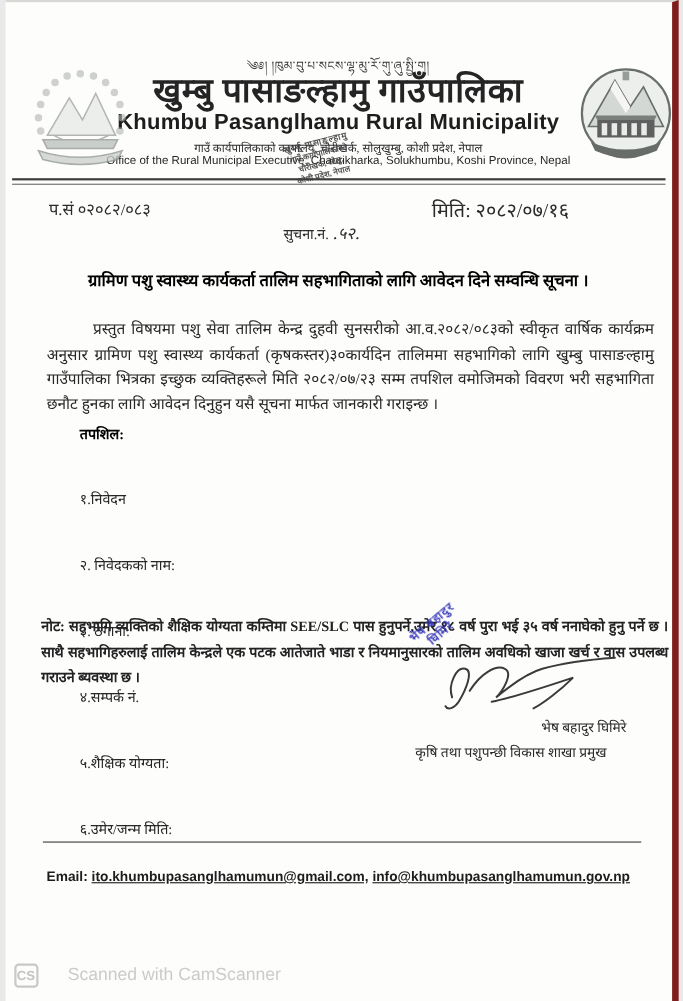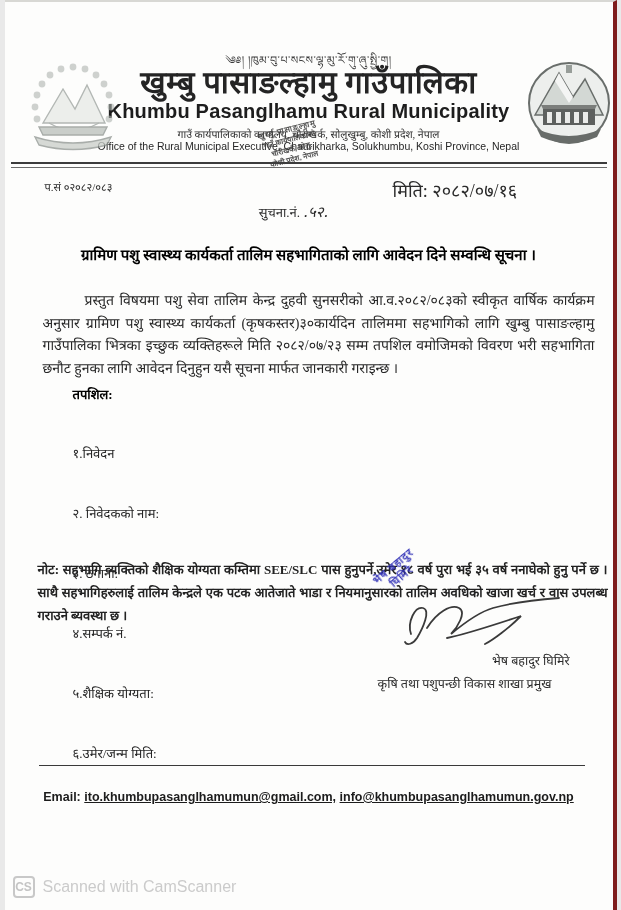--- a/index.html
+++ b/index.html
@@ -1,21 +1,21 @@
 <!DOCTYPE html>
 <html><head>
 <meta charset="utf-8">
 <style>
   * { margin:0; padding:0; box-sizing:border-box; }
   html,body { background:#e9e9e9; }
   body { font-family:"Liberation Serif", serif; }
   #page {
     position:relative; width:612px; height:910px; margin:0 auto;
     background:#fdfdfc; overflow:hidden;
-    border-top:2px solid #d8d8d4; border-right:4px solid #7f1d1d;
+    border-top:2px solid #d8d8d4; border-right:6px solid #7f1d1d;
   }
   .abs { position:absolute; }
   .center { text-align:center; }
   .ink { color:#2b2b2b; }
 
   
   .tibetan { left:0; right:0; top:46px; font-size:11px; color:#3a3a3a; letter-spacing:.5px; }
   .np-title { left:60px; right:60px; top:58px; font-size:31px; font-weight:bold; color:#242424; letter-spacing:.5px; }
   .en-title { left:60px; right:60px; top:98px; font-size:20px; font-weight:bold;
               font-family:"Liberation Sans", sans-serif; color:#1d1d1d; letter-spacing:.2px; }
@@ -31,21 +31,21 @@
 
   
   .office-stamp {
     left:233px; top:122px; width:120px; height:100px;
     transform:rotate(-14deg); color:#3f3f3f; opacity:.88;
     text-align:center; font-size:7.5px; line-height:10px; font-weight:bold;
   }
   .office-stamp .arc { font-size:8px; letter-spacing:1px; }
 
   
-  .ref-no  { left:40px;  top:177px; font-size:11px; }
+  .ref-no  { left:40px;  top:177px; font-size:15px; }
   .date    { left:388px; top:176px; font-size:18px; }
   .notice-no { left:0; right:30px; top:199px; font-size:13px; }
   .notice-no .hand { font-family:"DejaVu Serif", serif; font-style:italic; font-size:15px; }
 
   
   .title-line { left:20px; right:20px; top:242px; font-size:15px; font-weight:bold; color:#000000; }
   .body-par {
     left:38px; width:552px; top:288px; font-size:14px; line-height:22.5px;
     text-align:justify; text-indent:42px; color:#272727;
   }
@@ -78,21 +78,21 @@
   .phone-line { top:791px; font-size:12.5px; }
   .email-line .u { text-decoration:underline; }
 
   
   .cs-wrap { left:8px; top:874px; display:flex; align-items:center; gap:8px; color:#c8c8c8; }
   .cs-box {
     width:22px; height:22px; border:2px solid #c8c8c8; border-radius:4px;
     font-family:"Liberation Sans", sans-serif; font-weight:bold; font-size:12px;
     display:flex; align-items:center; justify-content:center; color:#c4c4c4;
   }
-  .cs-text { font-family:"Liberation Sans", sans-serif; font-size:16px; color:#cbcbcb; }
+  .cs-text { font-family:"Liberation Sans", sans-serif; font-size:16px; color:#cbcbcb;margin-left:19px; }
 </style>
 </head>
 <body>
 
 <div id="page">
 
   <div class="abs tibetan center">༄༅། །ཁུམ་བུ་པ་སངས་ལྷ་མུ་རོ་གུ་ཞུ་སྤྱི་ག།</div>
   <div class="abs np-title center">खुम्बु पासाङल्हामु गाउँपालिका</div>
   <div class="abs en-title center">Khumbu Pasanglhamu Rural Municipality</div>
   <div class="abs np-addr center">गाउँ कार्यपालिकाको कार्यालय, चौरीखर्क, सोलुखुम्बु, कोशी प्रदेश, नेपाल</div>

